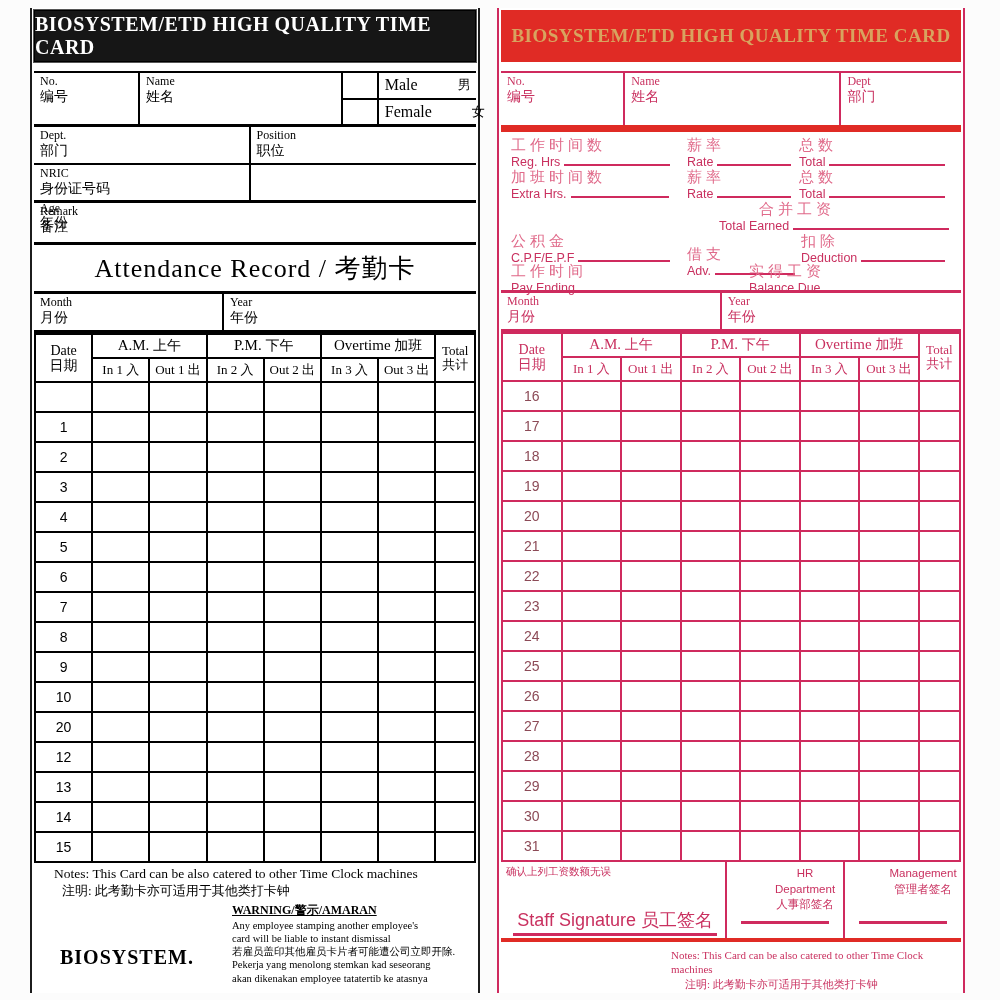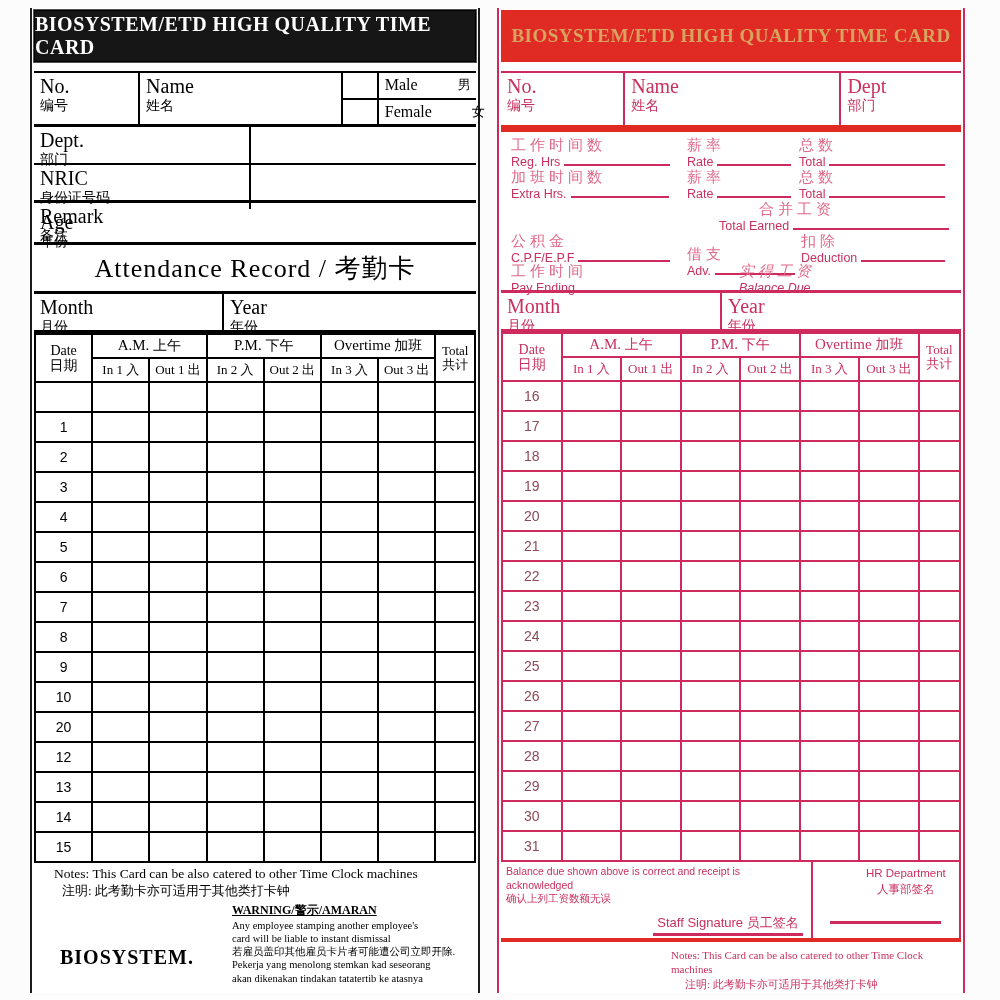--- a/index.html
+++ b/index.html
@@ -12,21 +12,21 @@
   }
   *{margin:0;padding:0;box-sizing:border-box;}
   html,body{width:1000px;height:1000px;}
   body{background:#fcfcfc;font-family:"Liberation Serif","DejaVu Serif",serif;position:relative;overflow:hidden;}
   .card{position:absolute;top:8px;background:#fff;}
   
   .card-left{left:30px;width:450px;height:985px;border-left:2px solid #1c1c1c;border-right:2px solid #1c1c1c;padding:2px;}
   .lc-header{background:var(--blk);border:1px solid #000;outline:1px solid #555;height:52px;display:flex;align-items:center;justify-content:center;color:#fff;font-weight:bold;font-size:20px;letter-spacing:.5px;}
   .lc-fields1{margin-top:9px;border-top:2px solid #000;border-bottom:3px solid #000;display:flex;height:56px;}
   .cell{padding:2px 6px;}
-  .en{font-size:20px;line-height:1.15;}
+  .en{font-size:12px;line-height:1.15;}
   .zh{font-size:14px;line-height:1.2;}
   .f-no{width:24%;border-right:2px solid #000;}
   .f-name{width:46%;border-right:2px solid #000;}
   .f-chk{width:8%;border-right:2px solid #000;display:flex;flex-direction:column;}
   .f-chk div{flex:1;}
   .f-chk div:first-child{border-bottom:2px solid #000;}
   .f-mf{width:22%;display:flex;flex-direction:column;}
   .f-mf .mfrow{flex:1;display:flex;align-items:center;justify-content:space-between;padding:0 6px;gap:40px;}
   .f-mf .mfrow:first-child{border-bottom:2px solid #000;}
   .mfrow .en{font-size:16px;}
@@ -65,21 +65,21 @@
   .pay .pi{position:absolute;white-space:nowrap;}
   .pay .pzh{font-size:15px;color:var(--pinkzh);letter-spacing:4px;display:block;}
   .pay .bl{display:inline-block;border-bottom:2px solid var(--crimline);height:11px;margin-left:4px;vertical-align:baseline;}
   .rc-monthyear{display:flex;height:42px;border-top:3px solid var(--crimline);border-bottom:3px solid var(--crimline);}
   .rc-monthyear .m{width:48%;border-right:2px solid var(--crimline);}
   .rc-monthyear .y{width:52%;}
   table.att-r th,table.att-r td{border-color:var(--crimline);}
   table.att-r td{color:#8c4a56;}
   .rc-bottom{display:flex;height:80px;border-bottom:4px solid var(--redbar);font-family:"Liberation Sans","DejaVu Sans",sans-serif;}
   .rc-ack{flex:1.55;border-right:2px solid var(--crimline);position:relative;padding:3px 5px;font-size:10.5px;line-height:1.3;}
-  .staffsig{position:absolute;right:8px;bottom:2px;font-size:13px;border-bottom:3px solid var(--crimline);padding:0 4px 1px 4px;margin-top:44px;}
+  .staffsig{position:absolute;right:8px;bottom:2px;font-size:18px;border-bottom:3px solid var(--crimline);padding:0 4px 1px 4px;margin-top:44px;}
   .rc-hr,.rc-mgmt{flex:.55;text-align:center;font-size:11.5px;position:relative;padding-top:4px;line-height:1.35;padding-left:40px;}
   .rc-hr{border-right:2px solid var(--crimline);}
   .sigline{position:absolute;left:12%;right:12%;bottom:14px;border-bottom:3px solid var(--crimline);}
   .rc-notes{padding:6px 4px 0 170px;font-size:11px;line-height:1.3;}
   .rc-notes .rn2{padding-left:14px;}
 </style>
 </head>
 <body>
 
 <div class="card card-left">
@@ -109,20 +109,24 @@
         <span class="en">Female</span>
         <span class="zh">女</span>
       </div>
     </div>
   </div>
 
   <div class="lc-two">
     <div class="cell cl">
       <div class="en">Dept.</div>
       <div class="zh">部门</div>
+    </div>
+    <div class="cell cr">
+      <div class="en">Position</div>
+      <div class="zh">职位</div>
     </div>
   </div>
 
   <div class="lc-two" style="border-bottom-width:3px;flex-direction:column;">
     <div class="cell cl">
       <div class="en">NRIC</div>
       <div class="zh">身份证号码</div>
     </div>
     <div class="cell cr">
       <div class="en">Age</div>
@@ -359,21 +363,21 @@
 
   <div class="lc-notes">
     <div class="n1">Notes: This Card can be also catered to other Time Clock machines</div>
     <div class="n2">注明: 此考勤卡亦可适用于其他类打卡钟</div>
     <div class="warnbox">
       <div class="wt">WARNING/警示/AMARAN</div>
       <div>Any employee stamping another employee's</div>
       <div>card will be liable to instant dismissal</div>
       <div>若雇员盖印其他雇员卡片者可能遭公司立即开除.</div>
       <div>Pekerja yang menolong stemkan kad seseorang</div>
-      <div>akan dikenakan tindakan tatatertib ke atasnya</div>
+      <div>akan dikenakan employee tatatertib ke atasnya</div>
     </div>
     <div class="lc-logo">BIOSYSTEM.</div>
   </div>
 </div>
 
 <div class="card card-right">
   <div class="rc-header">
     <span>BIOSYSTEM/ETD HIGH QUALITY TIME CARD</span>
   </div>
 
@@ -431,21 +435,21 @@
       <span>Adv.</span><span class="bl" style="width:80px"></span>
     </div>
     <div class="pi" style="left:300px;top:100px;">
       <span class="pzh">扣除</span>
       <span>Deduction</span><span class="bl" style="width:84px"></span>
     </div>
     <div class="pi" style="left:10px;top:130px;">
       <span class="pzh">工作时间</span>
       <span>Pay Ending</span><span class="bl" style="width:128px"></span>
     </div>
-    <div class="pi" style="left:238px;top:130px;font-style:italic;">
+    <div class="pi" style="left:248px;top:130px;">
       <span class="pzh">实得工资</span>
       <span>Balance Due</span><span class="bl" style="width:130px"></span>
     </div>
   </div>
 
   <div class="rc-monthyear">
     <div class="cell m">
       <div class="en">Month</div>
       <div class="zh">月份</div>
     </div>
@@ -657,28 +661,32 @@
           <td></td>
           <td></td>
           <td></td>
           <td></td>
         </tr>
       </tbody>
   </table>
 
   <div class="rc-bottom">
     <div class="rc-ack">
-      <div>Balance due shown above is correct and receipt is acknowledged</div>
       <div>确认上列工资数额无误</div>
       <div class="staffsig">Staff Signature 员工签名</div>
     </div>
     <div class="rc-hr">
       <div>HR Department</div>
       <div>人事部签名</div>
       <div class="sigline"></div>
     </div>
+    <div class="rc-mgmt">
+      <div>Management</div>
+      <div>管理者签名</div>
+      <div class="sigline"></div>
+    </div>
   </div>
 
   <div class="rc-notes">
     <div>Notes: This Card can be also catered to other Time Clock machines</div>
     <div class="rn2">注明: 此考勤卡亦可适用于其他类打卡钟</div>
   </div>
 </div>
 
 </body></html>

